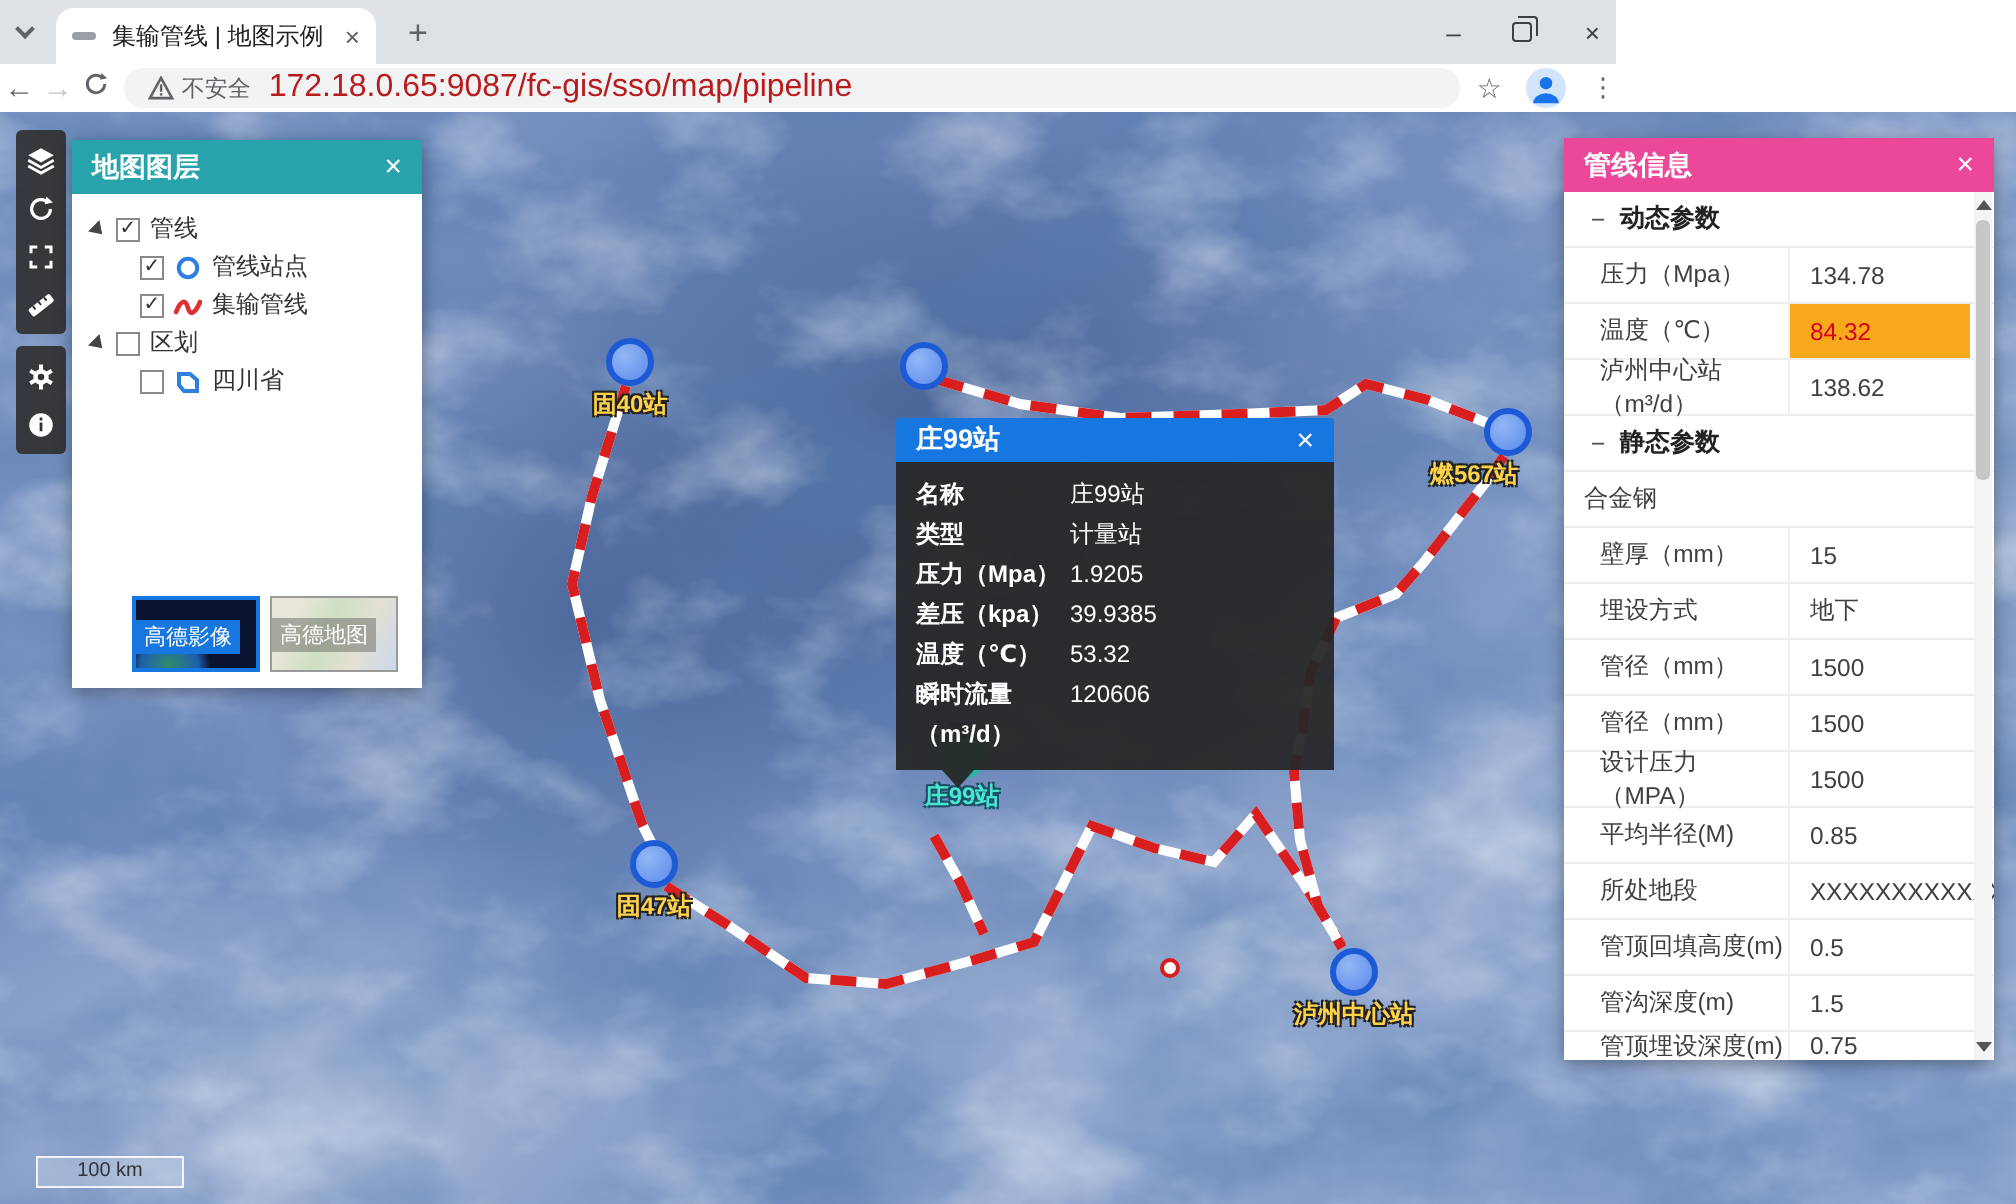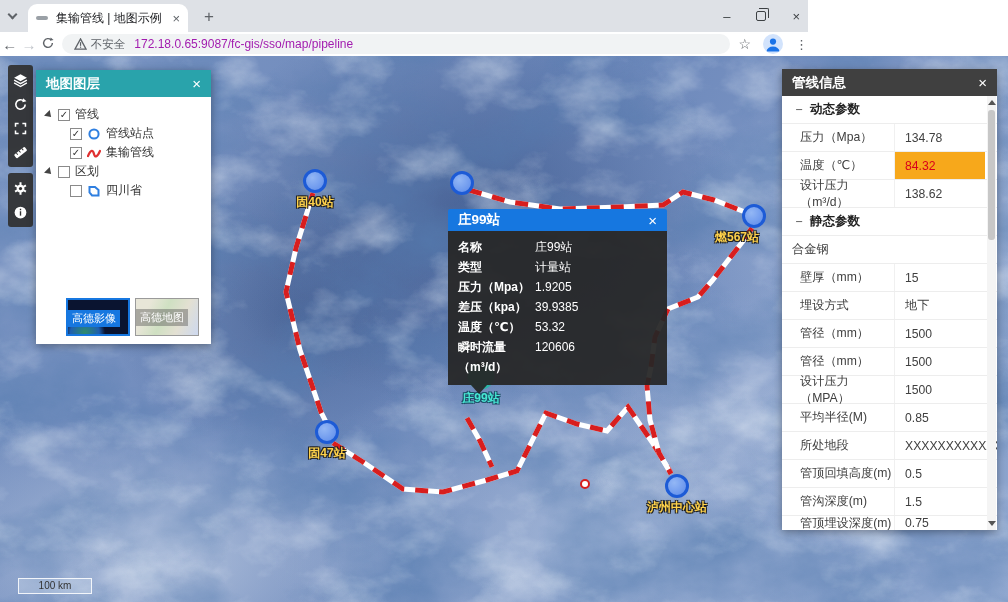--- a/index.html
+++ b/index.html
@@ -18,21 +18,21 @@
   .win-controls { position:absolute; right:8px; top:0; height:32px; display:flex; align-items:center; gap:26px; }
   .wc { color:#3c4043; font-size:13px; line-height:1; }
   .wc-restore { width:10px; height:10px; border:1.3px solid #3c4043; border-radius:2px; position:relative; }
   .wc-restore:before { content:""; position:absolute; left:2px; top:-4px; width:9px; height:9px; border-top:1.3px solid #3c4043; border-right:1.3px solid #3c4043; border-radius:0 2px 0 0; }
   .toolbar { position:absolute; top:32px; left:0; right:0; height:24px; background:#fff; display:flex; align-items:center; }
   .nav-btn { width:24px; text-align:center; font-size:15px; color:#5f6368; }
   .nav-btn.disabled { color:#c0c4ca; }
   .addr { margin-left:4px; width:826px; height:20px; background:#f1f3f4; border-radius:11px; display:flex; align-items:center; padding:0 12px; }
   .warn-icon { width:13px; height:12px; margin-right:4px; flex:none; }
   .sec-label { font-size:11.5px; color:#5f6368; margin-right:9px; }
-  .addr-url { font-size:12px; color:#a21caf; }
+  .addr-url { font-size:16px; color:#b91c1c; }
   .tb-right { display:flex; align-items:center; gap:12px; margin-left:8px; }
   .star { font-size:14px; color:#5f6368; }
   .avatar { width:20px; height:20px; border-radius:50%; background:#d2e3fc; overflow:hidden; }
   .menu-dots { font-size:13px; color:#5f6368; letter-spacing:0; }
 
   
   .map { position:absolute; top:56px; left:0; width:1008px; height:546px; overflow:hidden;
     background:
       radial-gradient(420px 240px at 16% 92%, rgba(215,225,240,.6), transparent 62%),
       radial-gradient(520px 300px at 58% 88%, rgba(198,212,233,.5), transparent 62%),
@@ -83,21 +83,21 @@
   .pp-head { height:22px; background:#1677e0; color:#fff; display:flex; align-items:center; padding:0 10px; border-radius:2px 2px 0 0; }
   .pp-title { flex:1; font-size:13.5px; font-weight:bold; }
   .pp-body { background:rgba(38,38,38,.94); padding:6px 10px 8px; }
   .p-row { display:flex; font-size:12px; color:#fff; line-height:20px; }
   .p-lab { width:77px; font-weight:bold; flex:none; }
   .p-val { flex:1; }
   .pp-tail { width:0; height:0; margin-left:23px; border-left:8px solid transparent; border-right:8px solid transparent; border-top:9px solid rgba(38,38,38,.94); }
 
   
   .info-panel { position:absolute; left:782px; top:13px; width:215px; height:461px; background:#fff; box-shadow:0 2px 8px rgba(0,0,0,.35); }
-  .ip-head { height:27px; background:#404040; color:#fff; display:flex; align-items:center; padding:0 10px; }
+  .ip-head { height:27px; background:#ec4899; color:#fff; display:flex; align-items:center; padding:0 10px; }
   .ip-title { font-size:13.5px; font-weight:bold; flex:1; }
   .ip-body { position:relative; height:434px; overflow:hidden; }
   .ig-head { display:flex; align-items:center; height:28px; border-bottom:1px solid #ededed; font-size:12.5px; font-weight:bold; color:#222; }
   .ig-minus { width:10px; text-align:center; margin:0 6px 0 12px; color:#555; font-weight:normal; }
   .i-row { display:flex; height:28px; border-bottom:1px solid #ededed; font-size:12.2px; color:#404040; align-items:stretch; }
   .i-lab { width:113px; flex:none; display:flex; align-items:center; padding-left:18px; border-right:1px solid #f0f0f0; }
   .i-val { flex:1; display:flex; align-items:center; padding-left:10px; margin-right:12px; }
   .i-val.hl { background:#f7a81b; color:#d9001b; }
   .i-row.clip { height:14px; border-bottom:none; overflow:hidden; }
   .ip-scroll { position:absolute; right:1px; top:0; width:9px; height:434px; background:#f4f4f4; }
@@ -362,21 +362,21 @@
             </div>
             <div class="i-row">
               <span class="i-lab">压力（Mpa）</span>
               <span class="i-val">134.78</span>
             </div>
             <div class="i-row">
               <span class="i-lab">温度（℃）</span>
               <span class="i-val hl">84.32</span>
             </div>
             <div class="i-row">
-              <span class="i-lab">设计压力（m³/d）</span>
+              <span class="i-lab">泸州中心站（m³/d）</span>
               <span class="i-val">138.62</span>
             </div>
             <div class="ig-head">
               <span class="ig-minus">−</span>
               <span>静态参数</span>
             </div>
             <div class="i-row">
               <span class="i-val">合金钢</span>
             </div>
             <div class="i-row">

